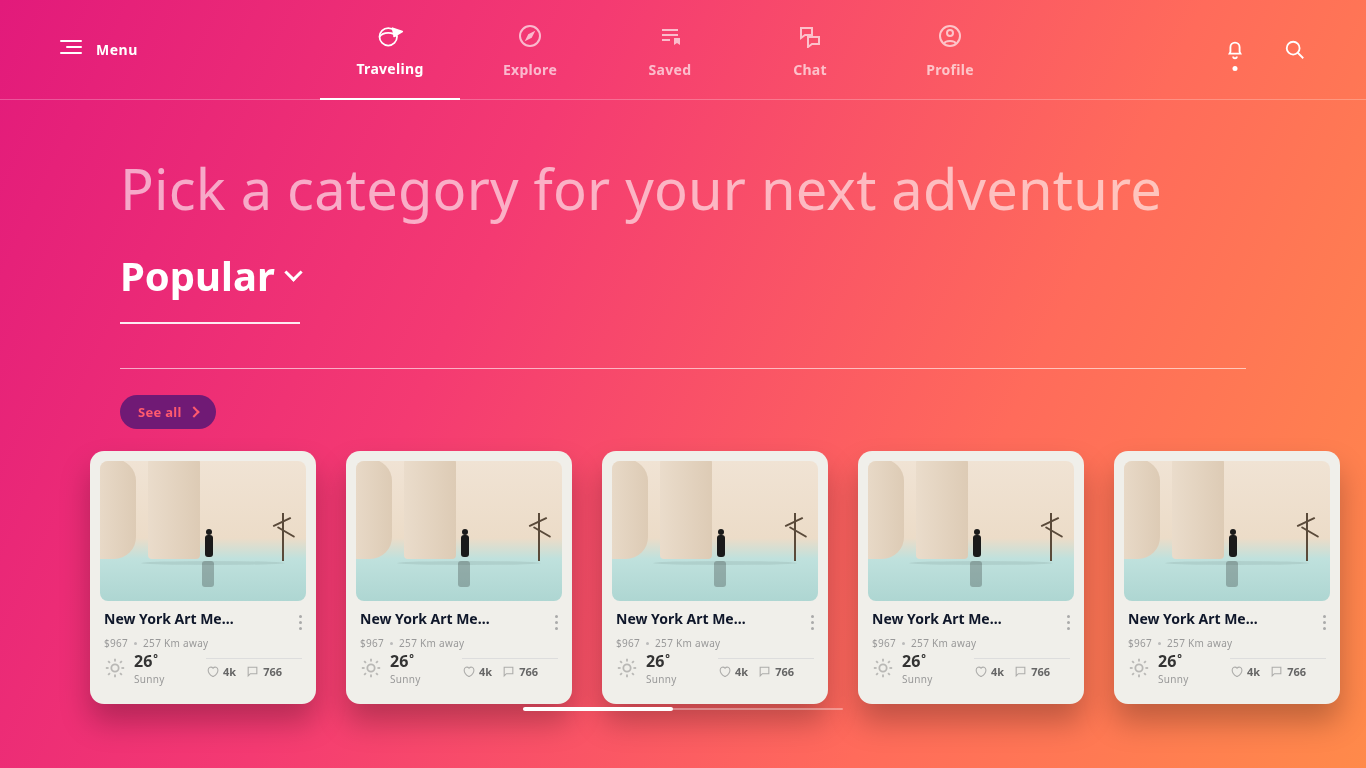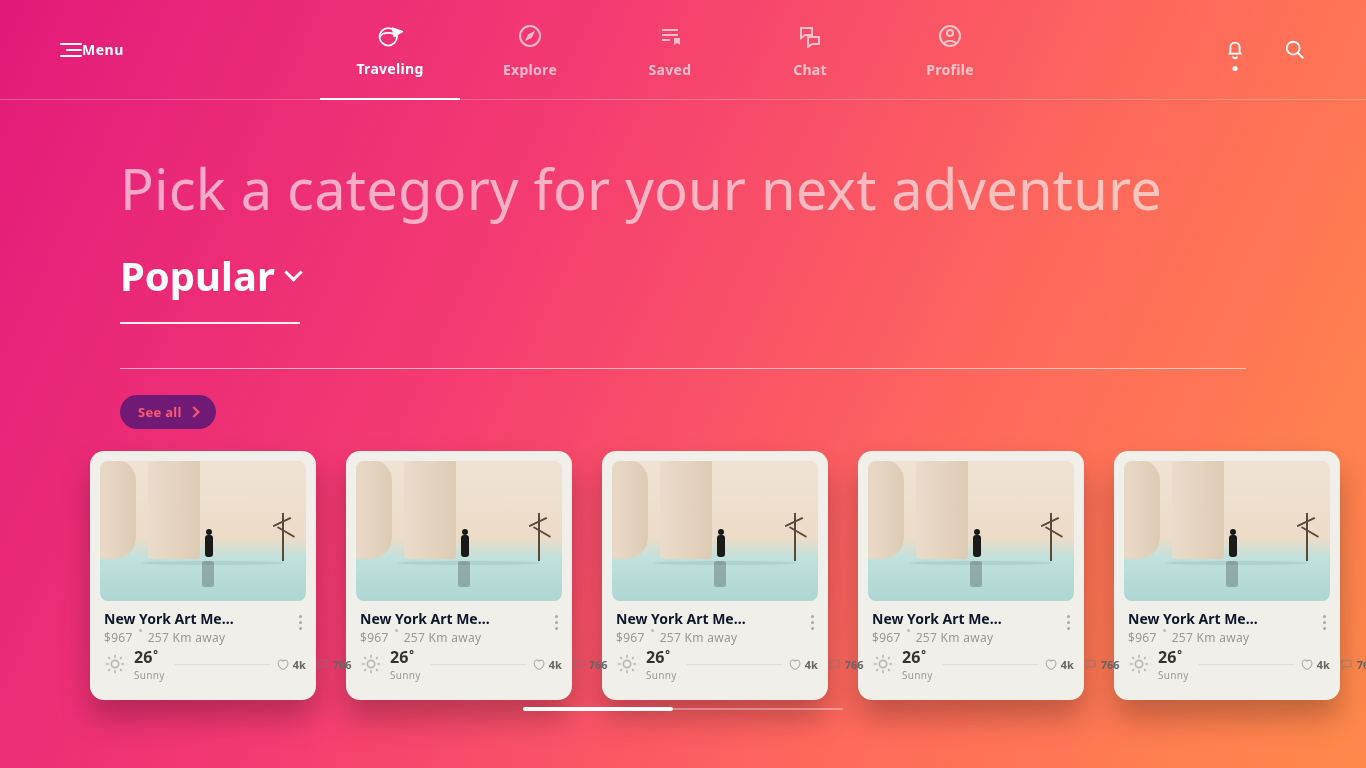--- a/index.html
+++ b/index.html
@@ -1,18 +1,18 @@
 <!DOCTYPE html>
 <html><head>
 <meta charset="utf-8">
 <style>
 *{margin:0;padding:0;box-sizing:border-box;font-family:system-ui,-apple-system,Segoe UI,Roboto,sans-serif}
 body{width:1366px;height:768px;overflow:hidden;background:linear-gradient(115deg,#e21a7b 0%,#f43a72 35%,#ff6b5b 70%,#ff8a4a 100%);color:#fff}
 .topbar{display:flex;align-items:center;height:100px;padding:0 60px;border-bottom:1px solid rgba(255,255,255,.25);position:relative}
-.menu-btn{display:flex;align-items:center;cursor:pointer}
+.menu-btn{display:flex;gap:14px;cursor:pointer}
 .menu-icon{width:22px;display:flex;flex-direction:column;gap:4px}
 .menu-icon span{display:block;height:2px;background:#fff;border-radius:2px}
 .menu-icon span:nth-child(1){width:22px}
 .menu-icon span:nth-child(2){width:16px;margin-left:6px}
 .menu-icon span:nth-child(3){width:22px}
 .menu-label{font-weight:700;font-size:14px;letter-spacing:.5px}
 .navtabs{position:absolute;left:320px;top:0;height:100px;display:flex}
 .tab{width:140px;display:flex;flex-direction:column;align-items:center;justify-content:center;gap:10px;cursor:pointer;opacity:.65}
 .tab.active{opacity:1;border-bottom:2px solid #fff}
 .tab .ticon{width:28px;height:28px;display:flex;align-items:center;justify-content:center}
@@ -47,30 +47,30 @@
 .tree{position:absolute;right:22px;bottom:40px;width:2px;height:48px;background:#5a4a3a}
 .tree::before,.tree::after{content:"";position:absolute;width:20px;height:2px;background:#5a4a3a;border-radius:2px}
 .tree::before{top:8px;left:-10px;transform:rotate(-25deg)}
 .tree::after{top:18px;left:-6px;transform:rotate(30deg)}
 .pool{position:absolute;bottom:36px;left:20%;width:70%;height:4px;background:rgba(0,0,0,.07);border-radius:50%}
 
 .card-body{padding:8px 4px 0;position:relative}
 .more-dots{position:absolute;right:0;top:10px;display:flex;flex-direction:column;gap:3px;cursor:pointer;padding:4px}
 .more-dots span{width:3px;height:3px;background:#aaa;border-radius:50%}
 .card-title{font-size:14px;font-weight:700;color:#0f172a;white-space:nowrap;overflow:hidden;text-overflow:ellipsis;max-width:180px}
-.card-sub{font-size:12px;color:#999;margin-top:1px;display:flex;align-items:flex-start;gap:6px;letter-spacing:.3px}
+.card-sub{font-size:10px;color:#999;margin-top:8px;display:flex;align-items:center;gap:6px;letter-spacing:.3px}
 .dot{width:3px;height:3px;background:#bbb;border-radius:50%}
 
 .card-footer{display:flex;align-items:center;gap:10px}
 .weather{display:flex;align-items:center;gap:8px}
 .sun-icon{width:22px;height:22px;opacity:.45}
 .wtxt .temp{font-size:16px;font-weight:700;color:#333}
 .deg{font-size:11px;vertical-align:top;margin-left:1px}
 .wtxt .cond{font-size:10px;color:#999;letter-spacing:.3px}
-.stats{margin-left:auto;display:flex;align-items:center;gap:5px}
+.stats{margin-left:auto;display:flex;flex-direction:column;align-items:flex-start;gap:5px}
 .stat-divider{width:96px;height:1px;background:#ddd}
 .stat-row{display:flex;align-items:center;gap:10px}
 .stat{display:flex;align-items:center;gap:4px;font-size:11px;font-weight:700;color:#666}
 .stat svg{width:13px;height:13px;opacity:.55}
 
 .scroll-track{position:absolute;left:50%;transform:translateX(-50%);bottom:58px;width:320px;height:2px;background:rgba(255,255,255,.35);border-radius:2px}
 .scroll-thumb{position:absolute;left:0;top:-1px;width:150px;height:4px;background:#fff;border-radius:3px}
 
 svg{display:block}
 </style>

